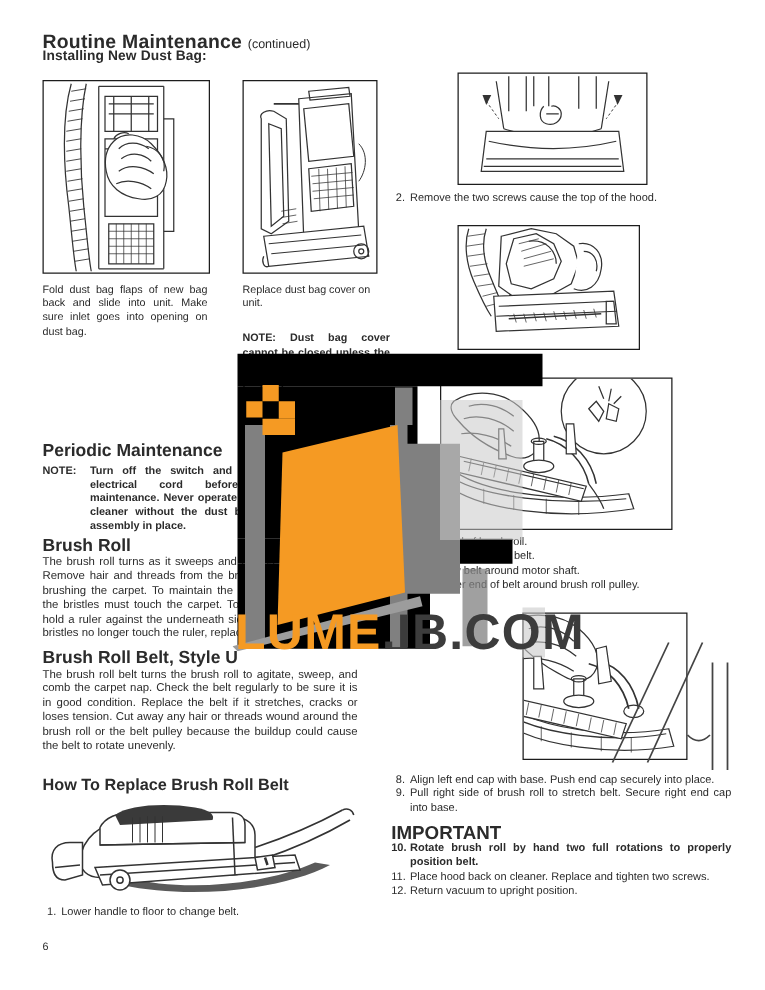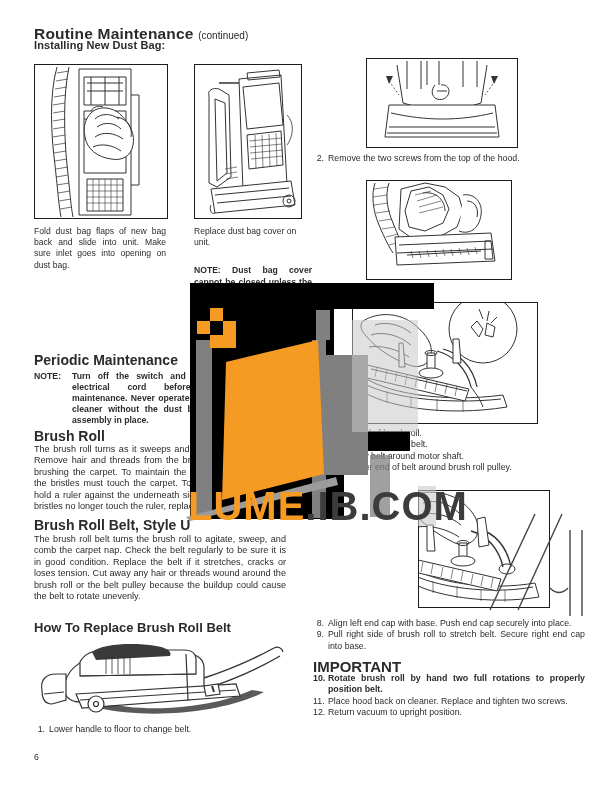--- a/index.html
+++ b/index.html
@@ -285,21 +285,21 @@
   <div class="cap" style="position:absolute;left:194px;top:226px;width:112px;">Replace dust bag cover on unit.</div>
 
   <div style="position:absolute;left:194px;top:264px;width:118px;font-size:8.6px;line-height:12px;font-weight:bold;text-align:justify;">
     <span>NOTE:</span>
     <span>Dust bag cover cannot be closed unless the dust bag is installed properly.</span>
   </div>
 
   <div class="num" style="left:313px;top:153px;width:272px;">
     <div class="row">
       <div class="n">2.</div>
-      <div class="t nj">Remove the two screws from the top of the hood.</div>
+      <div class="t nj">Remove the two screws cause the top of the hood.</div>
     </div>
   </div>
 
   <div class="frame" style="left:366px;top:180px;width:146px;height:100px;">
     <svg width="144" height="98" viewBox="0 0 144 98">
       <g fill="none" stroke="#333" stroke-width="1">
 
         <path d="M8 2 C4 14 6 30 12 44 C18 58 22 66 26 72"></path>
         <path d="M22 2 C18 14 20 28 26 42 C31 54 34 62 38 68"></path>
         <g stroke-width=".6">

